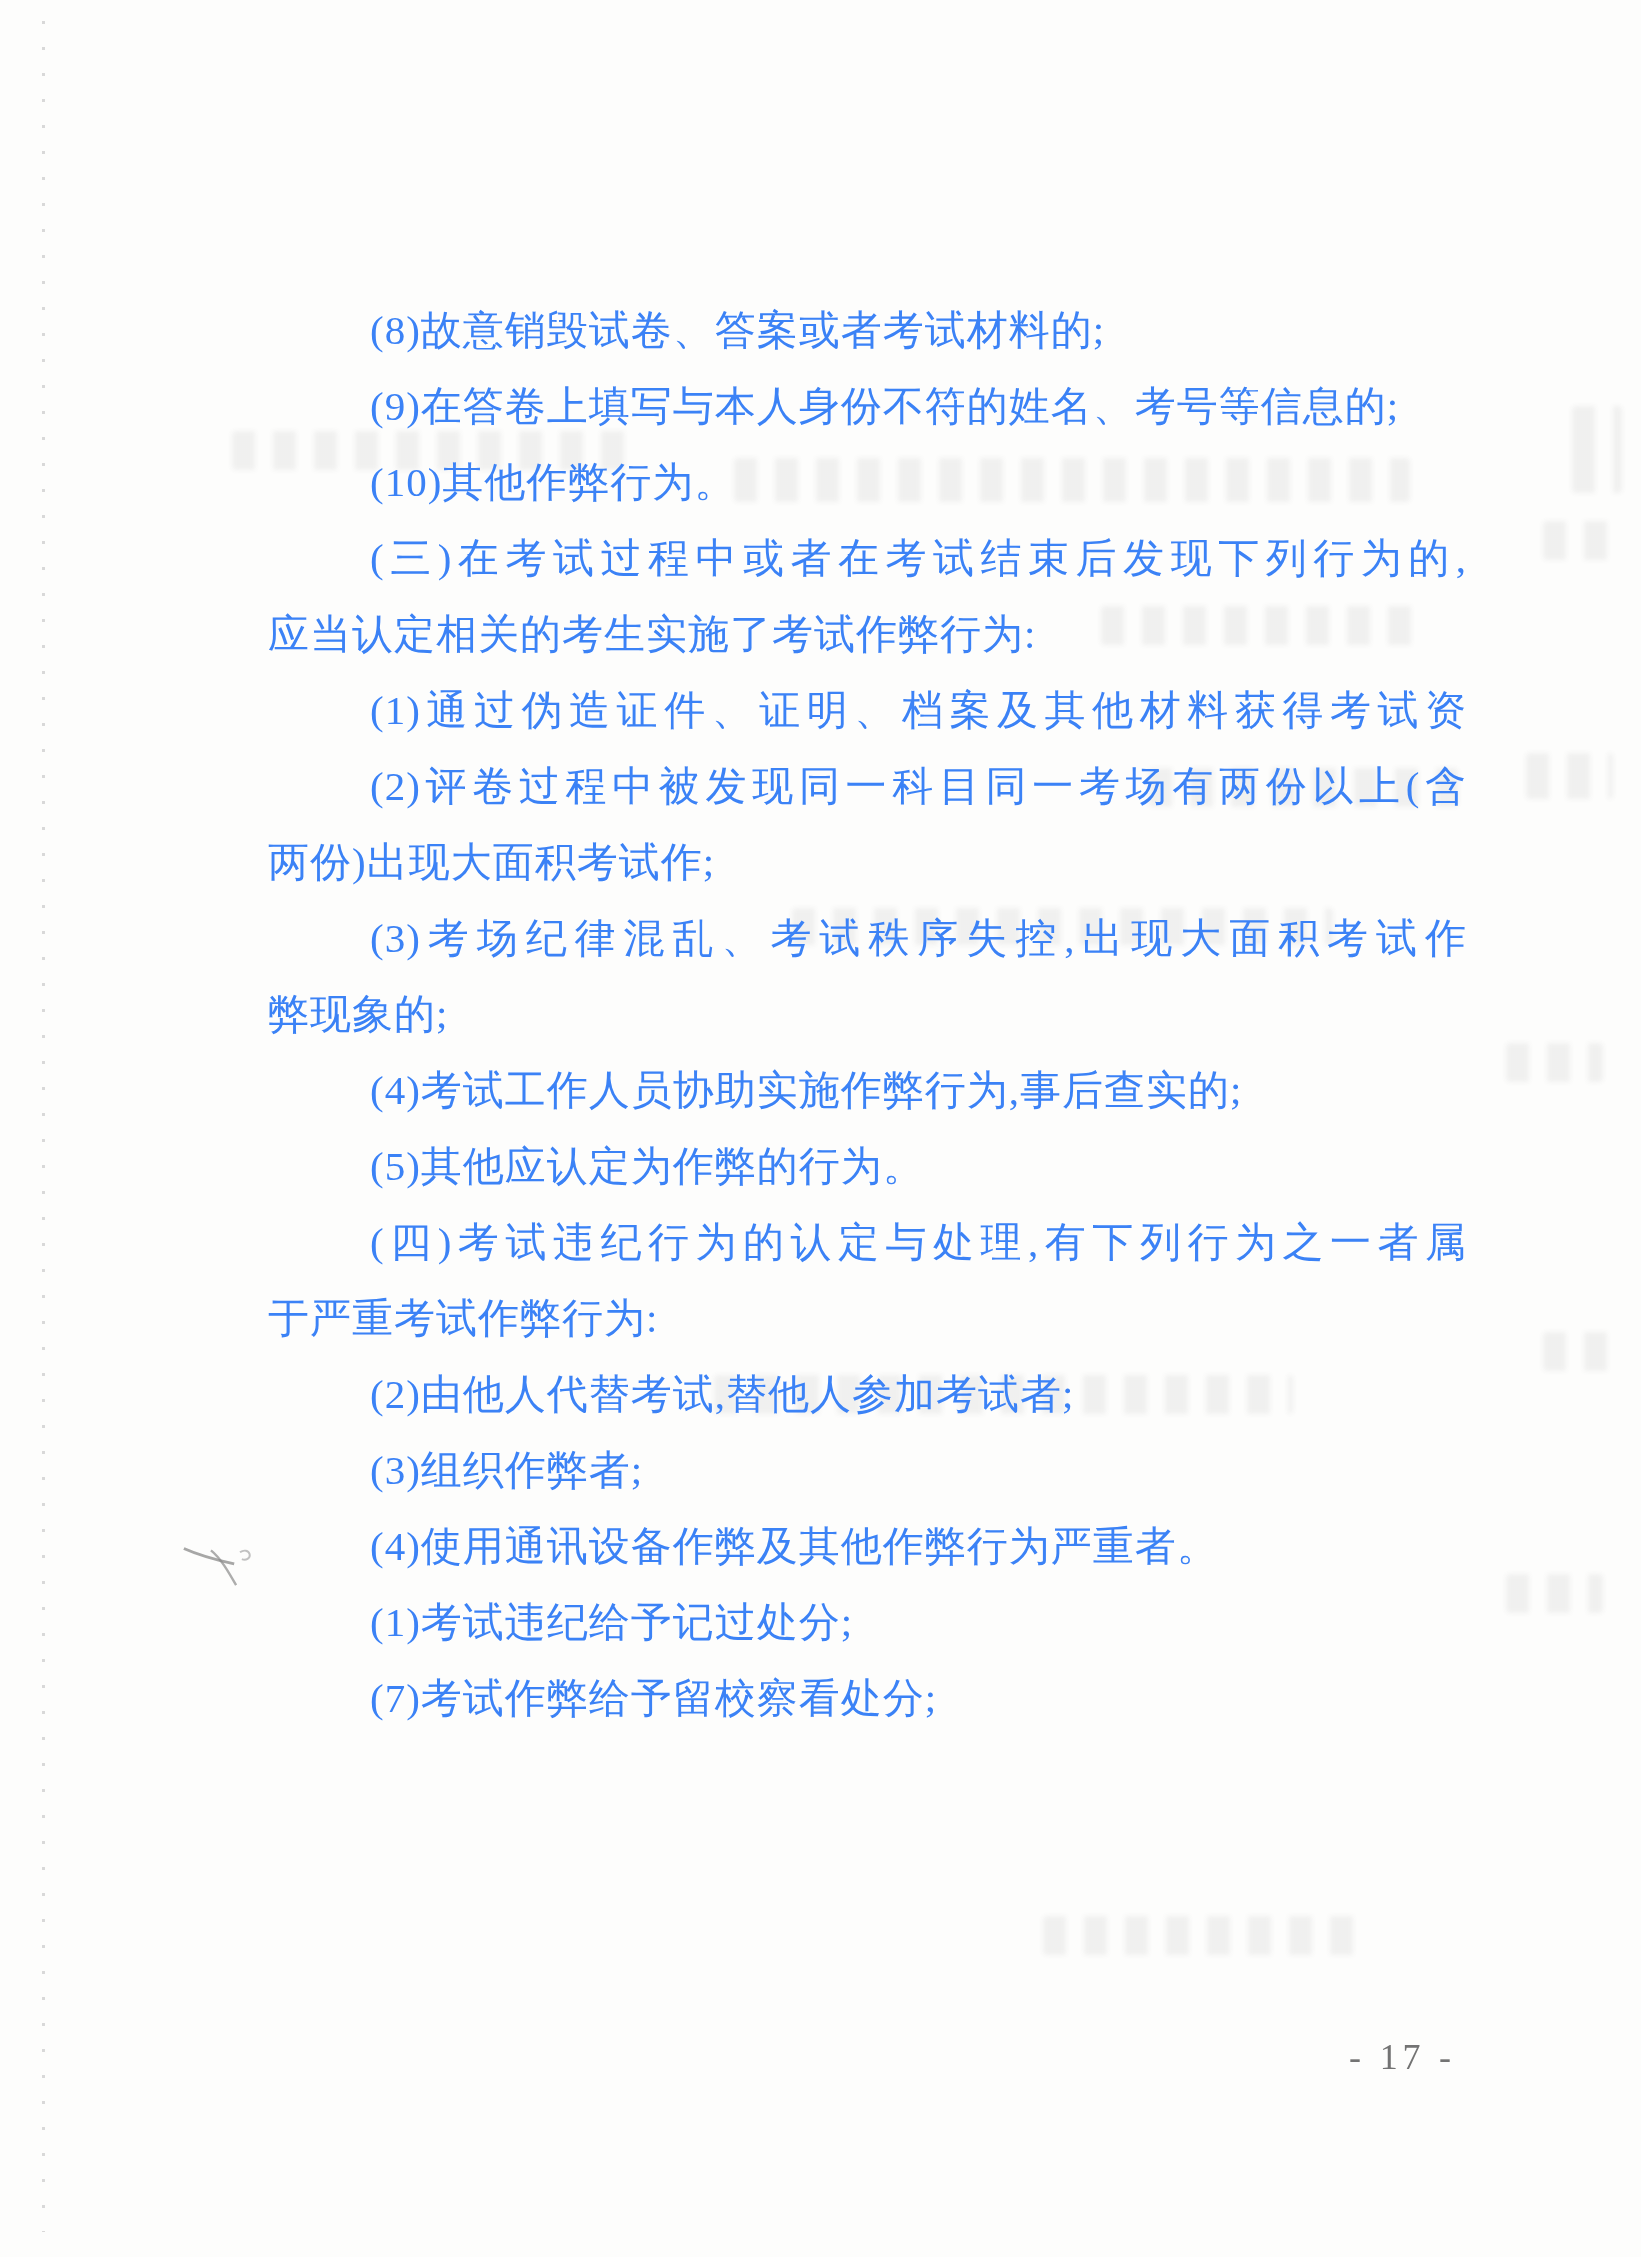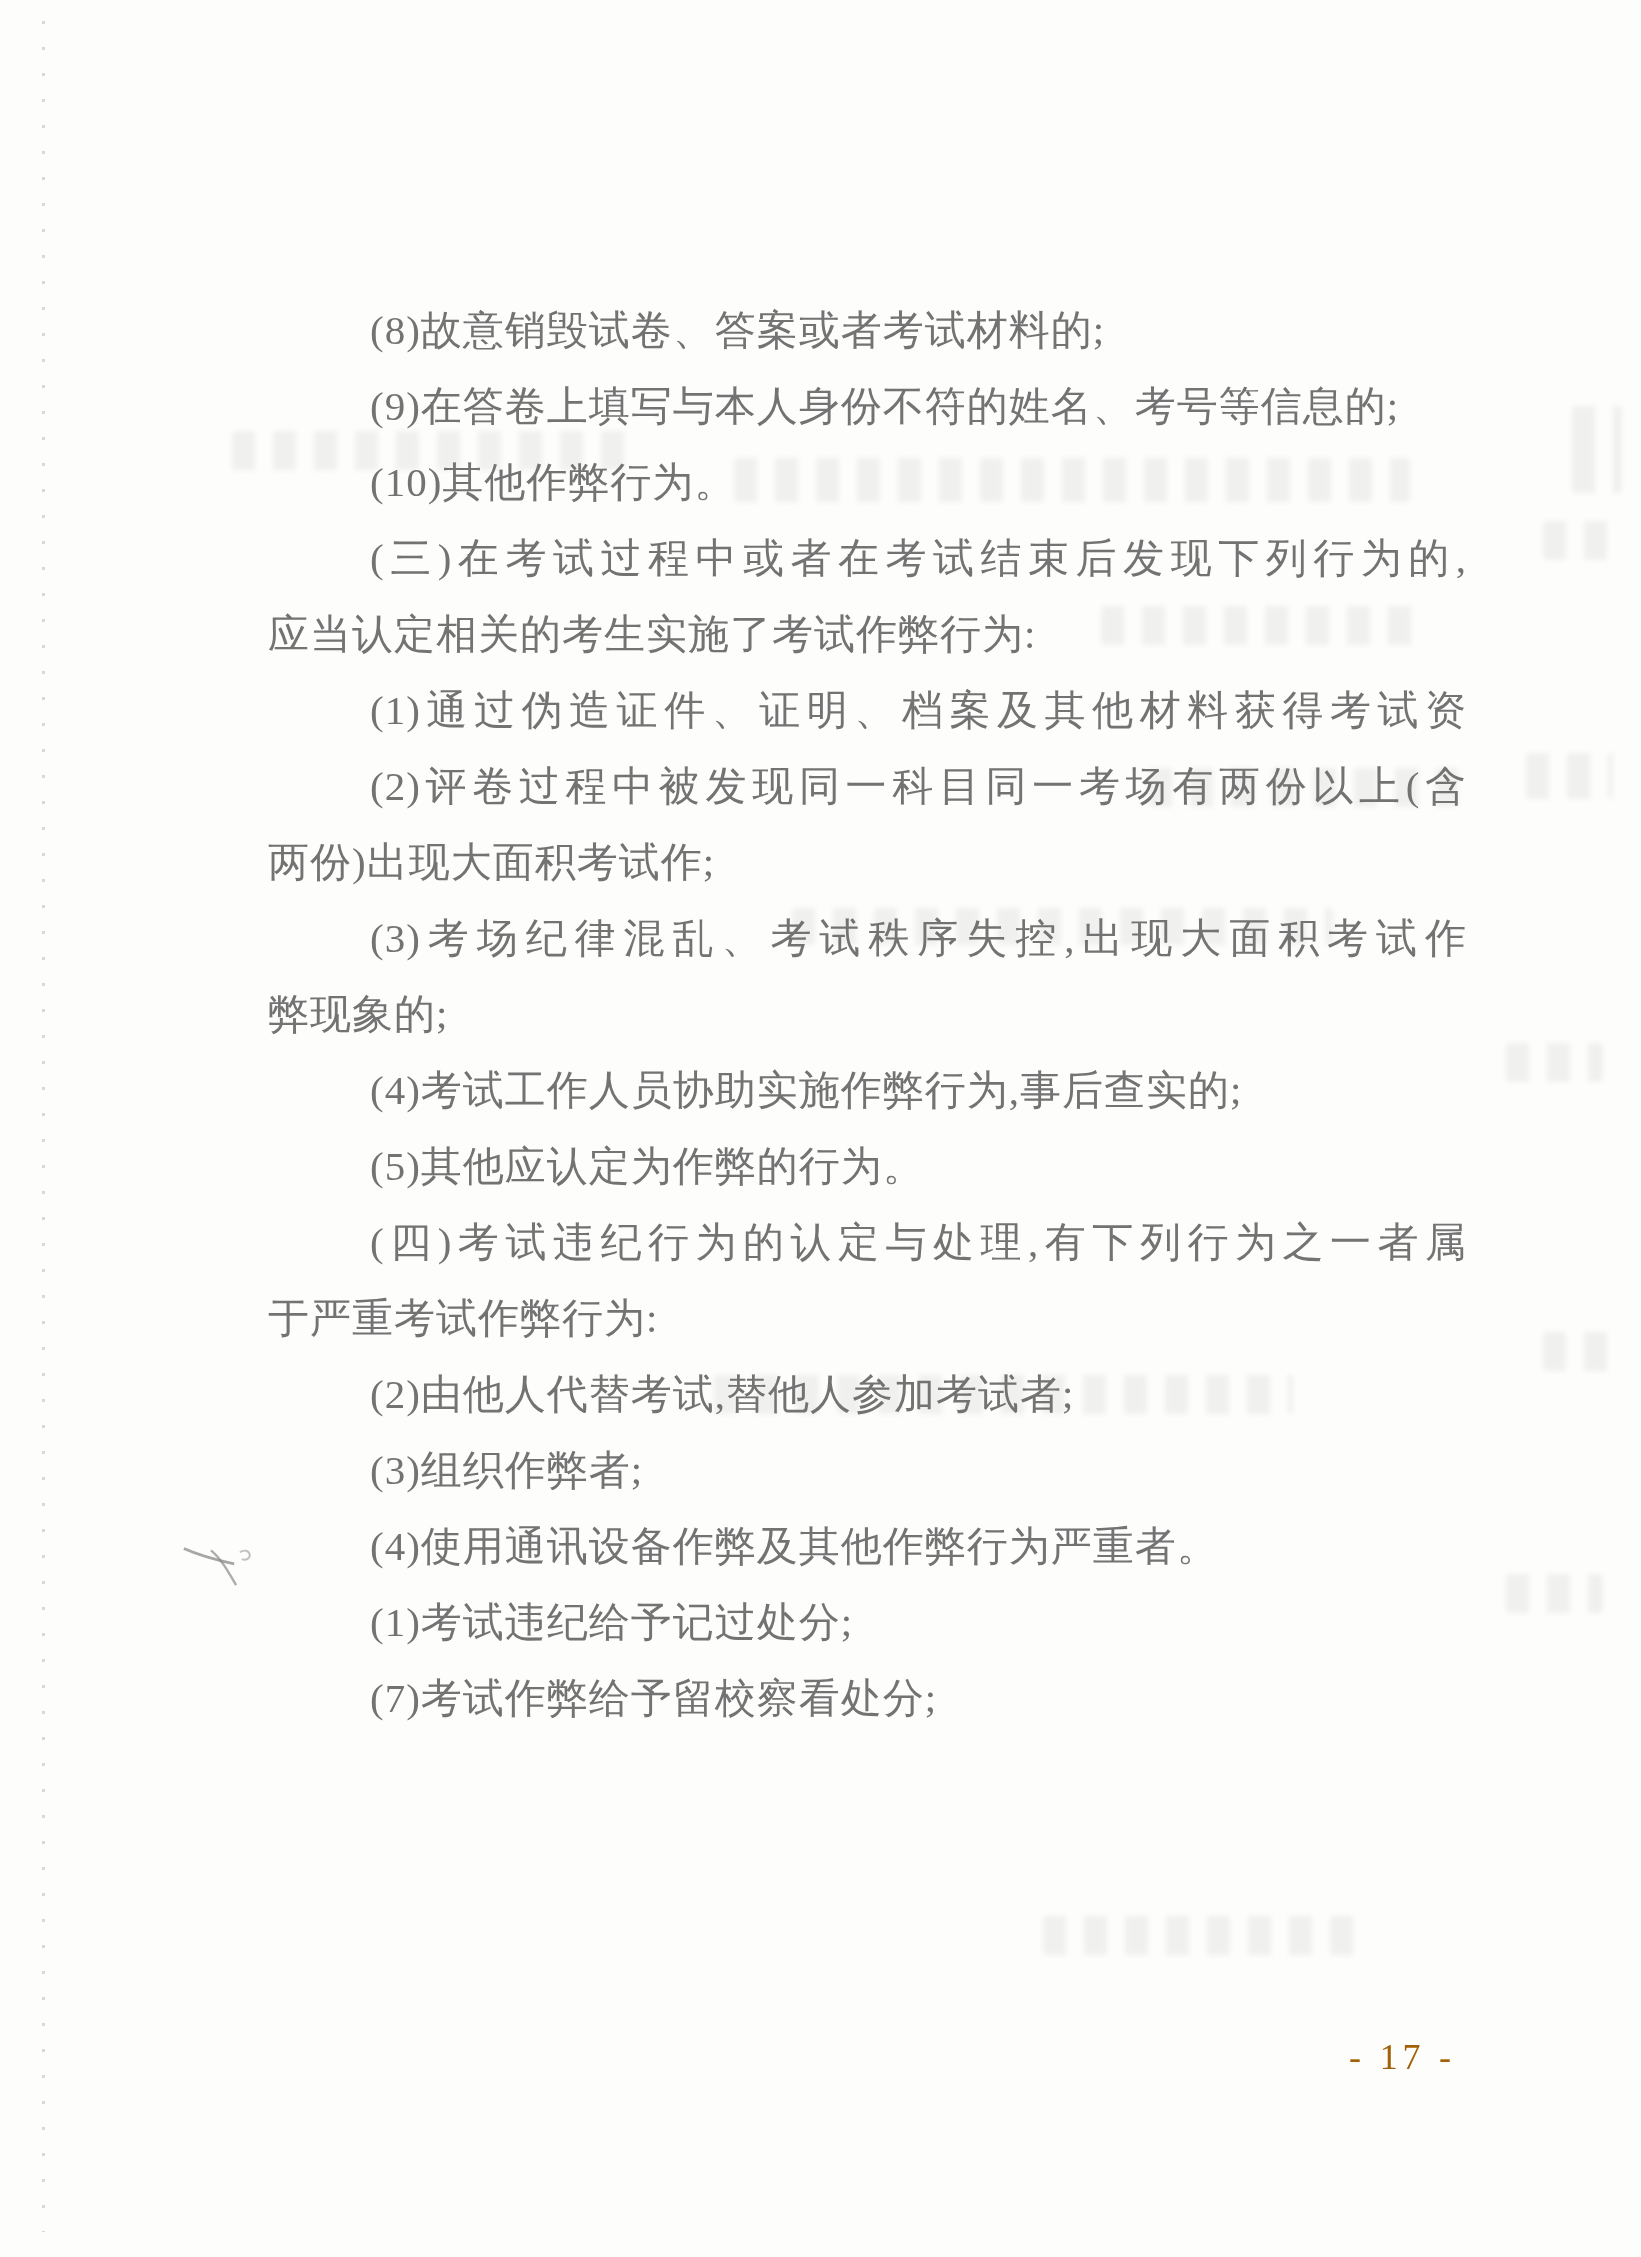--- a/index.html
+++ b/index.html
@@ -12,21 +12,21 @@
   }
   .sheet { position: absolute; inset: 0; }
 
   
   .text-block {
     position: absolute;
     left: 268px; top: 292px;
     width: 1199px;
     font-size: 41px;
     letter-spacing: 1px;
-    color: #737373;
+    color: #3b82f6;
     text-rendering: optimizeLegibility;
   }
   .line {
     height: 76px;
     line-height: 76px;
     white-space: nowrap;
   }
   .line.indent { text-indent: 102px; }
   .line.justify {
     white-space: normal;
@@ -38,21 +38,21 @@
 
   
   .page-number {
     position: absolute;
     left: 1330px; top: 2031px;
     width: 145px; height: 52px;
     line-height: 52px;
     text-align: center;
     font-size: 36px;
     letter-spacing: 4.8px;
-    color: #a16207;
+    color: #737373;
   }
 
   
   .speck-col {
     position: absolute;
     left: 42px; top: 21px;
     width: 2.9px; height: 2211px;
     background: repeating-linear-gradient(
       180deg,
       rgba(110,110,110,0.25) 0 2.9px,

